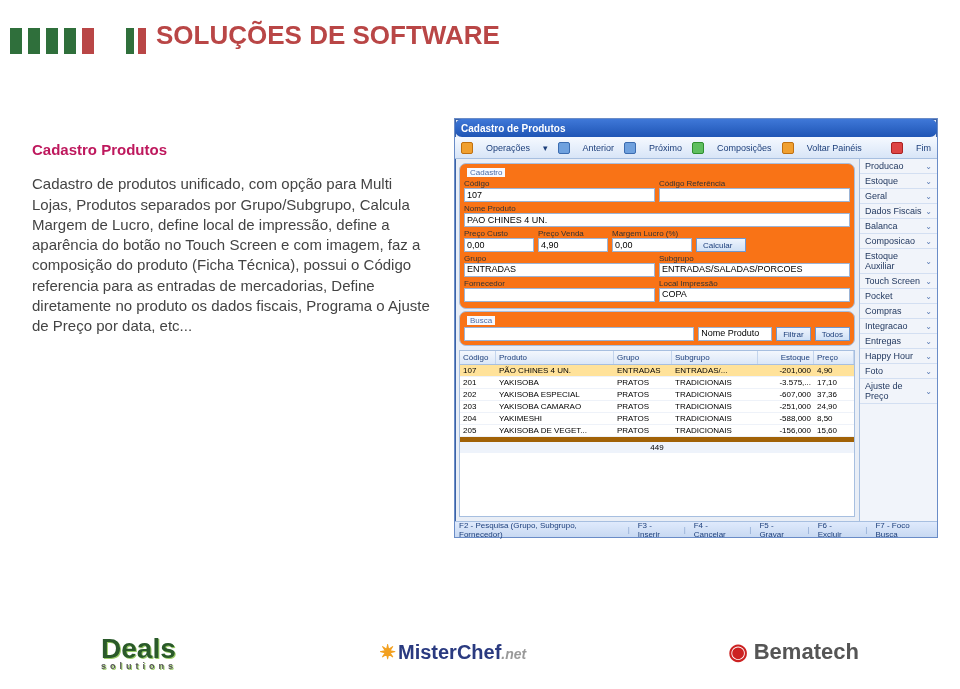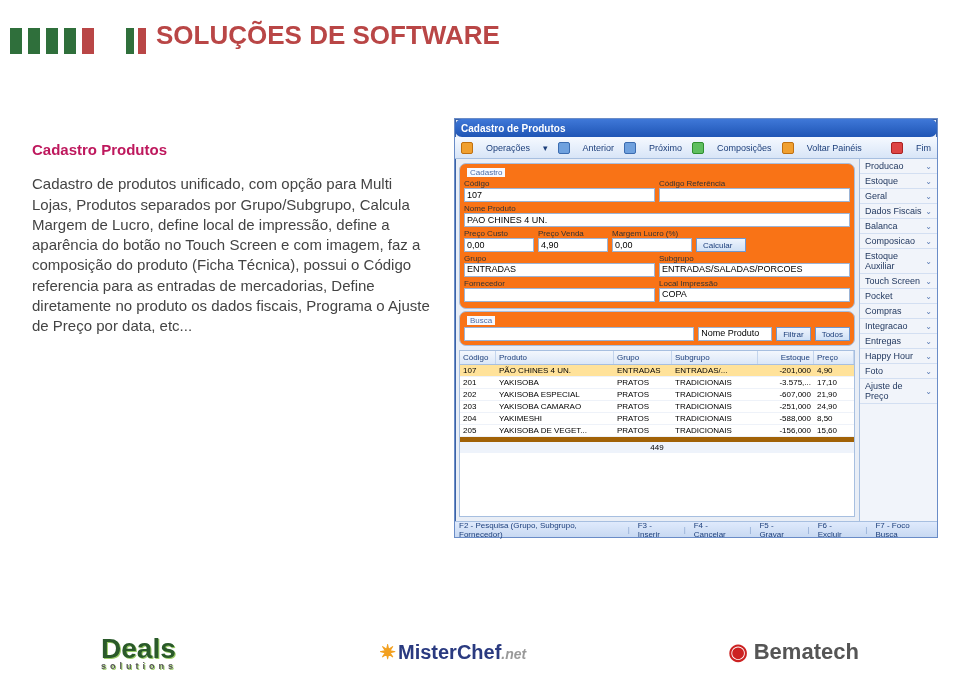--- a/index.html
+++ b/index.html
@@ -268,21 +268,21 @@
               <span class="c-sub">TRADICIONAIS</span>
               <span class="c-est">-3.575,...</span>
               <span class="c-prc">17,10</span>
             </div>
             <div class="grow">
               <span class="c-cod">202</span>
               <span class="c-prod">YAKISOBA ESPECIAL</span>
               <span class="c-grp">PRATOS</span>
               <span class="c-sub">TRADICIONAIS</span>
               <span class="c-est">-607,000</span>
-              <span class="c-prc">21,90</span>
+              <span class="c-prc">37,36</span>
             </div>
             <div class="grow">
               <span class="c-cod">203</span>
               <span class="c-prod">YAKISOBA CAMARAO</span>
               <span class="c-grp">PRATOS</span>
               <span class="c-sub">TRADICIONAIS</span>
               <span class="c-est">-251,000</span>
               <span class="c-prc">24,90</span>
             </div>
             <div class="grow">

